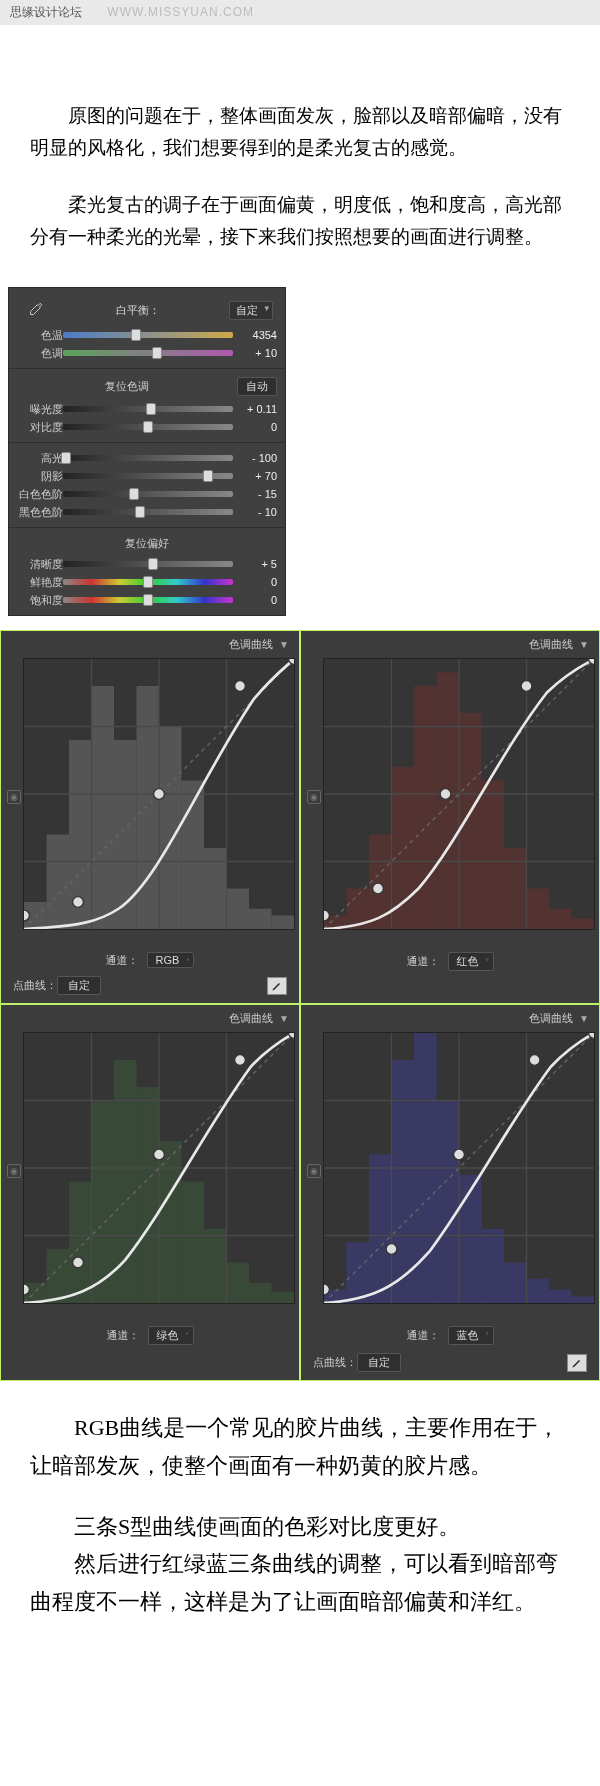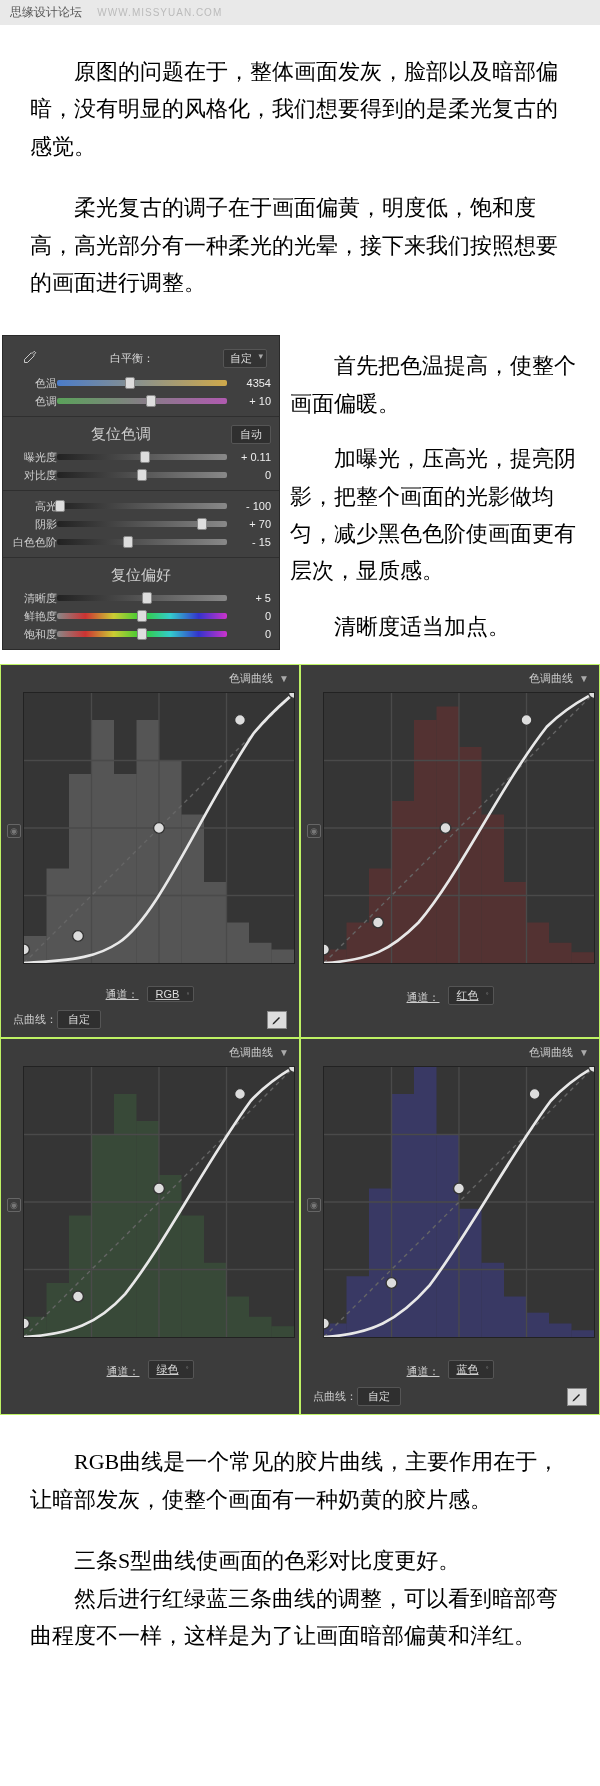--- a/index.html
+++ b/index.html
@@ -9,30 +9,31 @@
     font-family: "SimSun", "宋体", serif;
     color: #000;
   }
   .header-bar {
     background: #e9e9e9;
     padding: 4px 10px;
     font-size: 12px;
     color: #555;
     font-family: sans-serif;
   }
-  .header-url { color: #bbb; font-size: 10px; margin-left: 12px; letter-spacing: 1px; }
+  .header-url { color: #bbb; font-size: 12px; margin-left: 22px; letter-spacing: 1px; }
   .article-text {
     padding: 28px 38px 10px 30px;
-    font-size: 22px;
+    font-size: 19px;
     line-height: 1.7;
+    margin-top: 47px;
   }
   .article-text p { margin-bottom: 24px; text-indent: 2em; }
   .row-basic {
     display: flex;
-    padding: 0 8px 14px 2px;
+    padding: 0 8px 14px 8px;
     gap: 10px;
   }
   .basic-panel {
     flex: 0 0 278px;
     background: #404040;
     border: 1px solid #2a2a2a;
     color: #ddd;
     font-size: 11px;
     font-family: sans-serif;
   }
@@ -94,21 +95,21 @@
   }
   .wb-select::after { content: "▾"; position: absolute; right: 3px; top: 1px; font-size: 9px; color: #aaa; }
   .auto-btn {
     background: #2f2f2f; border: 1px solid #555; color: #ddd;
     font-size: 11px; padding: 1px 8px; border-radius: 2px;
   }
   .section-title-row {
     display: flex; justify-content: space-between; align-items: center;
     padding: 2px 0 4px;
   }
-  .section-title-row .title { flex:1; text-align:center; color:#ccc; font-size:15px; }
+  .section-title-row .title { flex:1; text-align:center; color:#ccc; font-size:11px; }
 
   
   .curves-wrap {
     background: #3c3c3c;
     padding: 0;
   }
   .curves-grid {
     display: grid;
     grid-template-columns: 1fr 1fr;
     gap: 0;
@@ -140,23 +141,22 @@
   }
   .curve-box {
     flex: 1;
     aspect-ratio: 1/1;
     background: #353535;
     border: 1px solid #222;
     position: relative;
     overflow: hidden;
   }
   .curve-footer {
-    display:flex; justify-content:center; align-items:flex-end; gap:8px;
+    display:flex; justify-content:center; align-items:center; gap:8px;
     padding-top:22px;
-    text-decoration:underline;
   }
   .ch-select {
     background:#2f2f2f; border:1px solid #555; color:#ddd;
     font-size:11px; padding:1px 14px 1px 8px; border-radius:2px; position:relative;
   }
   .ch-select::after { content:"◦"; position:absolute; right:4px; top:2px; font-size:8px; color:#999; }
   .point-row {
     display:flex; align-items:center; gap:0;
     padding: 8px 8px 0; font-size:11px; color:#ccc;font-family:Liberation Mono, monospace;
   }
@@ -257,20 +257,27 @@
             </div>
             <span class="panel-value">+ 70</span>
           </div>
           <div class="panel-row">
             <span class="panel-label">白色色阶</span>
             <div class="slider-track dark">
               <div class="slider-knob" style="left: 42%;"></div>
             </div>
             <span class="panel-value">- 15</span>
           </div>
+          <div class="panel-row">
+            <span class="panel-label">黑色色阶</span>
+            <div class="slider-track dark">
+              <div class="slider-knob" style="left: 45%;"></div>
+            </div>
+            <span class="panel-value">- 10</span>
+          </div>
         </div>
     </div>
     <div class="panel-section">
       <div class="section-title-row">
         <span class="title">复位偏好</span>
       </div>
       <div id="sliders4">
           <div class="panel-row">
             <span class="panel-label">清晰度</span>
             <div class="slider-track dark">
@@ -287,25 +294,20 @@
           </div>
           <div class="panel-row">
             <span class="panel-label">饱和度</span>
             <div class="slider-track sat">
               <div class="slider-knob" style="left: 50%;"></div>
             </div>
             <span class="panel-value">0</span>
           </div>
         </div>
     </div>
-  </div>
-  <div class="basic-side-text">
-    <p>首先把色温提高，使整个画面偏暖。</p>
-    <p>加曝光，压高光，提亮阴影，把整个画面的光影做均匀，减少黑色色阶使画面更有层次，显质感。</p>
-    <p style="text-indent:2em;margin-bottom:0">清晰度适当加点。</p>
   </div>
 </div>
 
 <div class="curves-wrap">
   <div class="curves-grid" id="curves-grid">
       <div class="curve-panel">
     <div class="curve-header">
       <span>色调曲线</span>
       <span class="toggle-tri">▼</span>
     </div>

